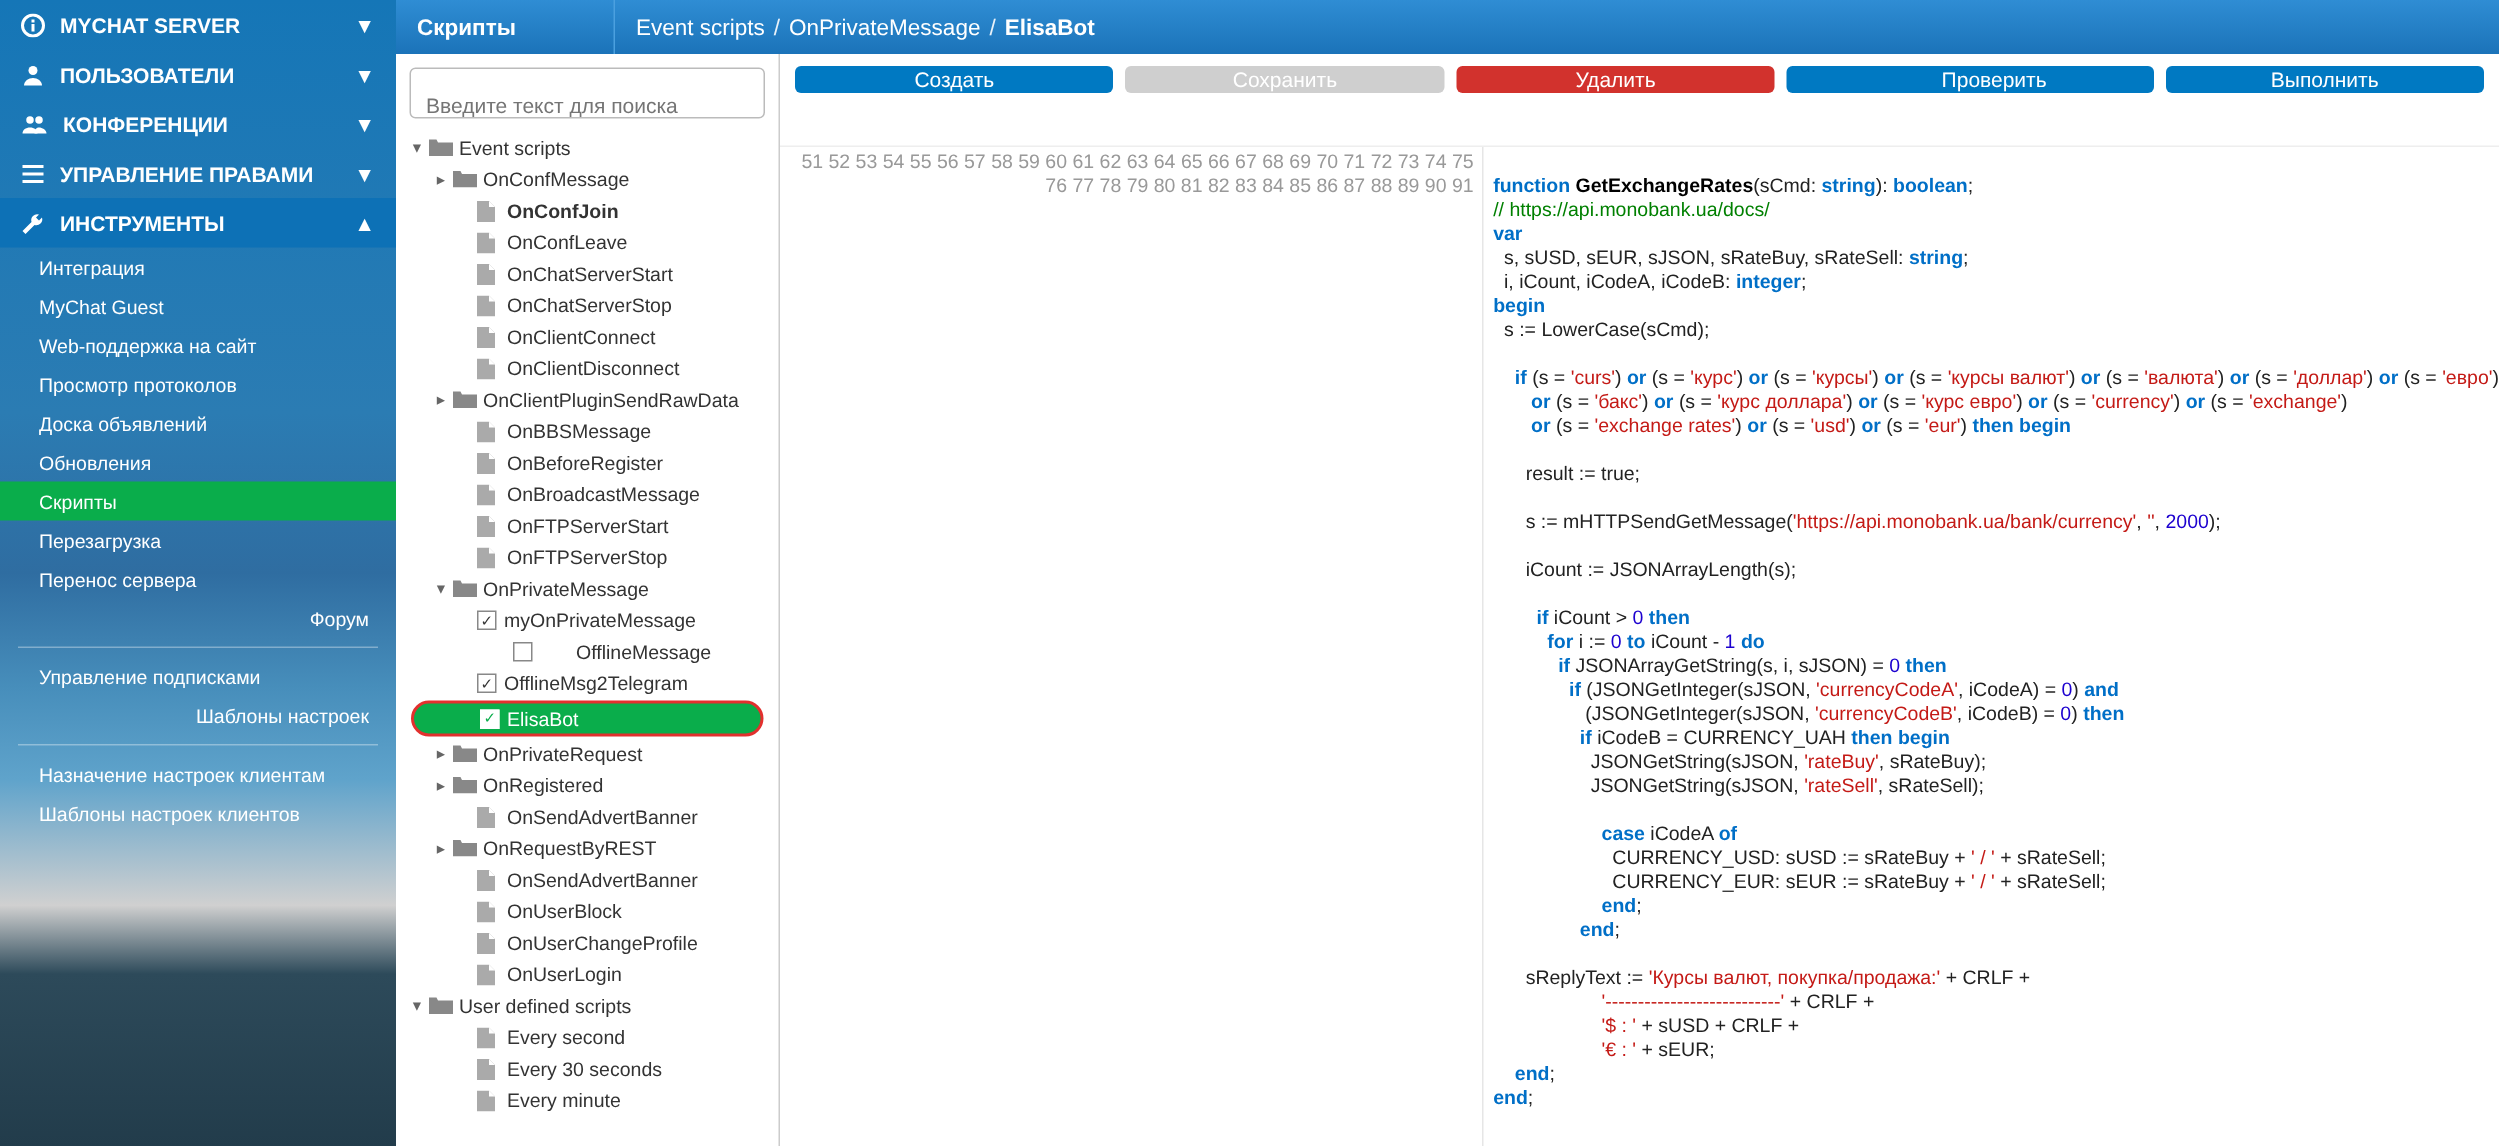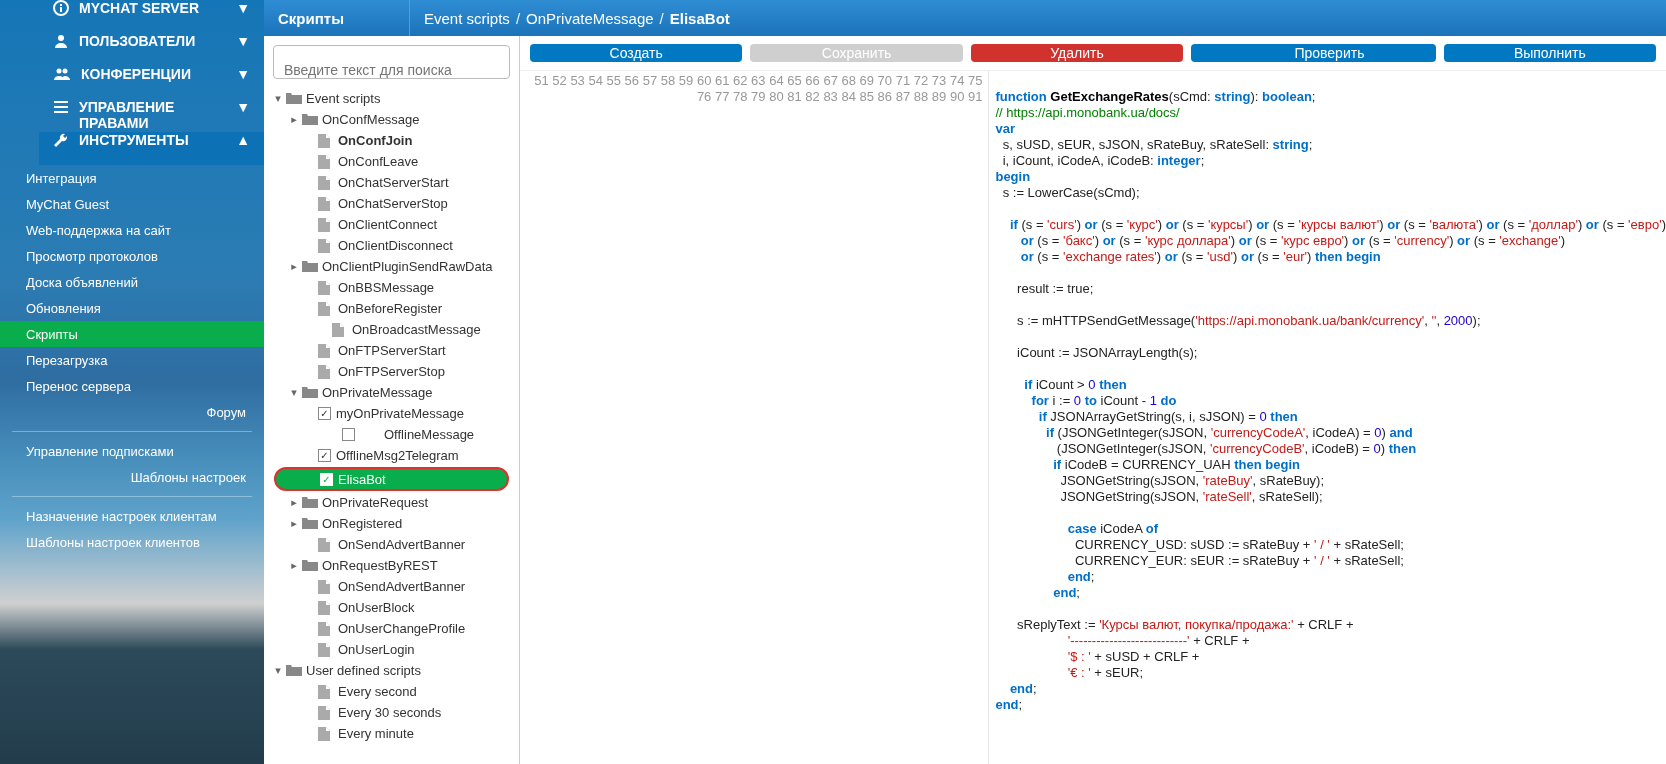--- a/index.html
+++ b/index.html
@@ -2,21 +2,21 @@
 <html><head>
 <meta charset="utf-8">
 <style>
 * { margin:0; padding:0; box-sizing:border-box; font-family:Arial,Helvetica,sans-serif; }
 body { width:1666px; height:764px; overflow:hidden; background:#fff; display:flex; }
 
 
 .sidebar { width:264px; height:764px; color:#fff; position:relative;
   background:linear-gradient(180deg,#1576b7 0%,#2b7cb3 36%,#2f6da1 50%,#478ebb 60%,#5fa3cb 68%,#d0d0d0 79%,#2d4a5a 85%,#223c4b 100%);
 }
-.side-item { display:flex; align-items:flex-start; height:33px; padding:0 14px; font-size:14px; font-weight:bold; cursor:pointer; position:relative;margin-left:39px; }
+.side-item { display:flex; align-items:center; height:33px; padding:0 14px; font-size:14px; font-weight:bold; cursor:pointer; position:relative; }
 .side-item .chev { margin-left:auto; }
 .side-sub { height:26px; display:flex; align-items:center; padding:0 14px 0 26px; font-size:13px; cursor:pointer; }
 .side-sub.active { background:#0aad4b; }
 .side-sep { border-top:1px solid rgba(255,255,255,.35); margin:6px 12px; }
 .side-right { text-align:center; padding:0 18px; font-size:13px; height:26px; display:flex; align-items:center; justify-content:flex-end; cursor:pointer; }
 .sidebar svg { flex-shrink:0; margin-right:10px; }
 
 
 .main { flex:1; display:flex; flex-direction:column; }
 .topbar { height:36px; background:linear-gradient(#2f8dd4,#1b73b9); display:flex; align-items:stretch; color:#fff; font-size:15px; }
@@ -37,21 +37,21 @@
 .tree-row.selected { background:#0aad4b; color:#fff; border:2px solid #e2302e; border-radius:14px; margin:1px 10px; height:24px; }
 .tw { width:16px; display:inline-flex; justify-content:center; font-size:11px; color:#666;}
 .tree-row.selected .tw{color:#fff;}
 .ticon { width:16px; height:14px; margin-right:4px; display:inline-flex; }
 .folder { fill:#888; }
 .file { fill:#aaa; }
 .chk { width:13px; height:13px; border:1px solid #888; margin-right:5px; display:inline-flex; align-items:center; justify-content:center; font-size:10px; background:#fff; color:#333;}
 .tree-row.selected .chk{ border-color:#fff; background:#fff; color:#0aad4b;}
 
 
-.codepanel { flex:1; display:flex; flex-direction:column; min-width:0; }
+.codepanel { flex:1; display:flex; flex-direction:column; min-width:0;gap:27px; }
 .btnbar { height:30px; display:flex; gap:8px; padding:8px 10px 4px; }
 .btnbar button { flex:1; border:0; border-radius:4px; color:#fff; font-size:14px; cursor:pointer; }
 .b-create{background:#0079c2;} .b-save{background:#cfcfcf;color:#666;} .b-delete{background:#d2322d;}
 .b-check{background:#0079c2;padding-left:32px;} .b-run{background:#0079c2;}
 .editor { flex:1; display:flex; font-family:Consolas,Menlo,monospace; font-size:13px; line-height:16px; background:#fff; overflow:auto; border-top:1px solid #eee; margin-top:4px;}
 .gutter { background:#fff; color:#999; text-align:right; padding:2px 6px 0 8px; border-right:1px solid #e6e6e6; user-select:none;}
 .code { padding:2px 0 0 6px; white-space:pre; color:#222; }
 
 
 .kw{color:#006fc7;font-weight:bold;}
@@ -250,21 +250,21 @@
           <div class="tree-row" style="padding-left: 38px;">
             <span class="tw"></span>
             <span class="ticon">
               <svg width="12" height="14" viewBox="0 0 12 14">
                 <path class="file" d="M0 0h8l4 4v10H0z"></path>
                 <path fill="#fff" d="M8 0v4h4z"></path>
               </svg>
             </span>
             <span>OnBeforeRegister</span>
           </div>
-          <div class="tree-row" style="padding-left: 52px;">
+          <div class="tree-row" style="padding-left: 38px;">
             <span class="tw"></span>
             <span class="ticon">
               <svg width="12" height="14" viewBox="0 0 12 14">
                 <path class="file" d="M0 0h8l4 4v10H0z"></path>
                 <path fill="#fff" d="M8 0v4h4z"></path>
               </svg>
             </span>
             <span>OnBroadcastMessage</span>
           </div>
           <div class="tree-row" style="padding-left: 38px;">

